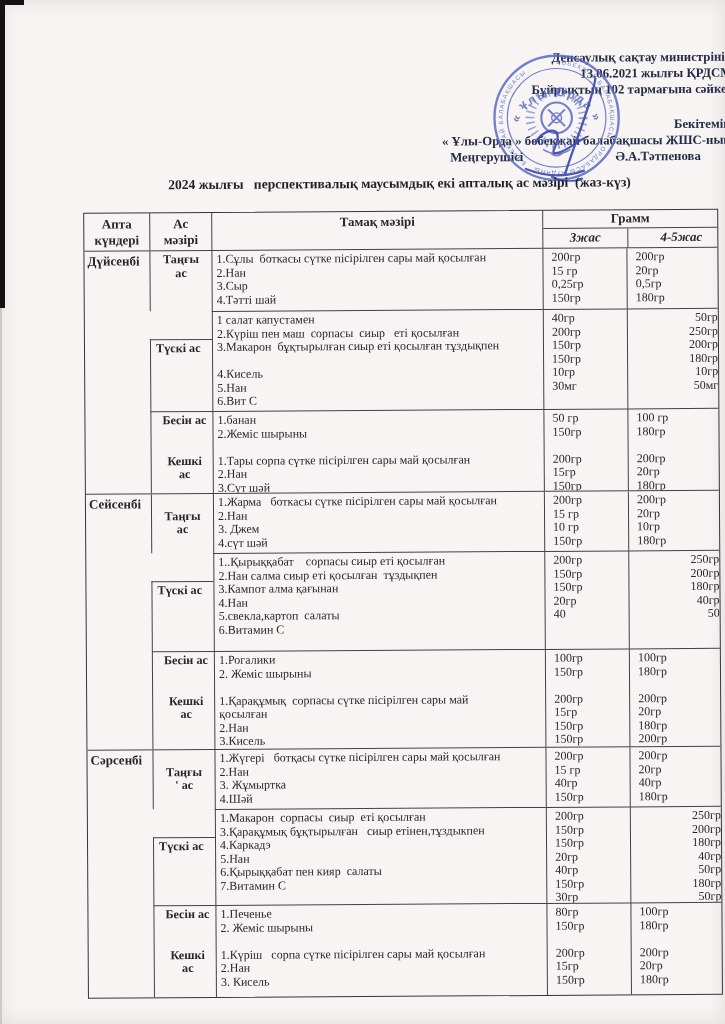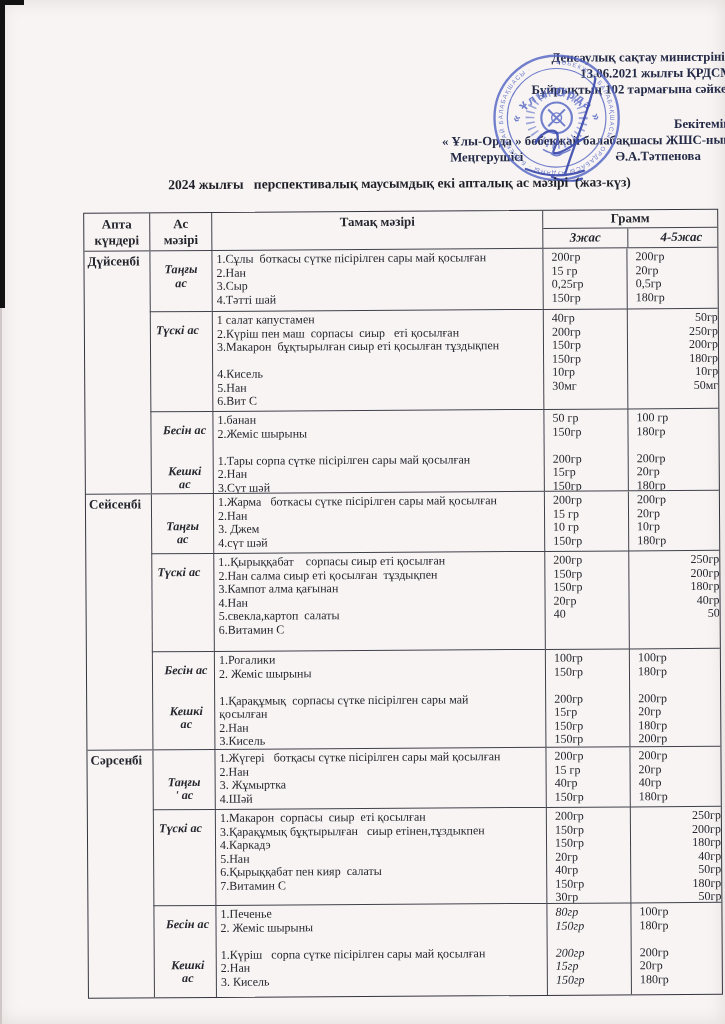--- a/index.html
+++ b/index.html
@@ -60,30 +60,30 @@
   .th-g45{border-left:1.2px solid #41414b;padding-left:16px;}
 
   .day-block{display:grid;grid-template-columns:65px 62px 331px 84px 91px;}
   .day-block + .day-block{border-top:1.3px solid #41414b;}
   .d1{grid-template-rows:60px 100px 82px;}
   .d2{grid-template-rows:59px 98px 98px;}
   .d3{grid-template-rows:59px 96px 92px;}
 
   .c{white-space:pre-wrap;overflow:hidden;font-size:12px;line-height:13.5px;}
   .day-cell{grid-area:1/1/4/2;font-weight:700;font-size:13px;padding:3px 1px 0 3px;}
-  .meal-cell{font-weight:700;font-size:12.2px;border-left:1.2px solid #41414b;padding-top:12px;font-style:italic;}
+  .meal-cell{font-weight:700;font-size:12.2px;border-left:1.2px solid #41414b;padding-top:2px;}
   .meal-a{text-align:center;}
   .meal-b,.meal-c{padding-left:5px;}
   .menu-cell{border-left:1.2px solid #41414b;padding:2px 3px 0 4px;}
   .gram-cell{border-left:1.2px solid #41414b;padding:2px 0 0 8px;}
   .pos-m1{grid-area:1/2;} .pos-n1{grid-area:1/3;} .pos-a1{grid-area:1/4;} .pos-b1{grid-area:1/5;}
-  .pos-m2{grid-area:2/2;} .pos-n2{grid-area:2/3;} .pos-a2{grid-area:2/4;} .pos-b2{grid-area:2/5;text-align:right;}
+  .pos-m2{grid-area:2/2;margin-top:28px;} .pos-n2{grid-area:2/3;} .pos-a2{grid-area:2/4;} .pos-b2{grid-area:2/5;text-align:right;}
   .pos-m3{grid-area:3/2;text-align:center;} .pos-n3{grid-area:3/3;} .pos-a3{grid-area:3/4;} .pos-b3{grid-area:3/5;}
   .row2,.row3{border-top:1.1px solid #41414b;}
-  .italic{font-style:italic;}
+  .italic{}
 </style>
 </head>
 <body>
 
 <div class="page">
   <div class="edge-gray-left"></div>
   <div class="edge-black-left"></div>
   <div class="edge-black-top"></div>
 
   <div class="sheet">

